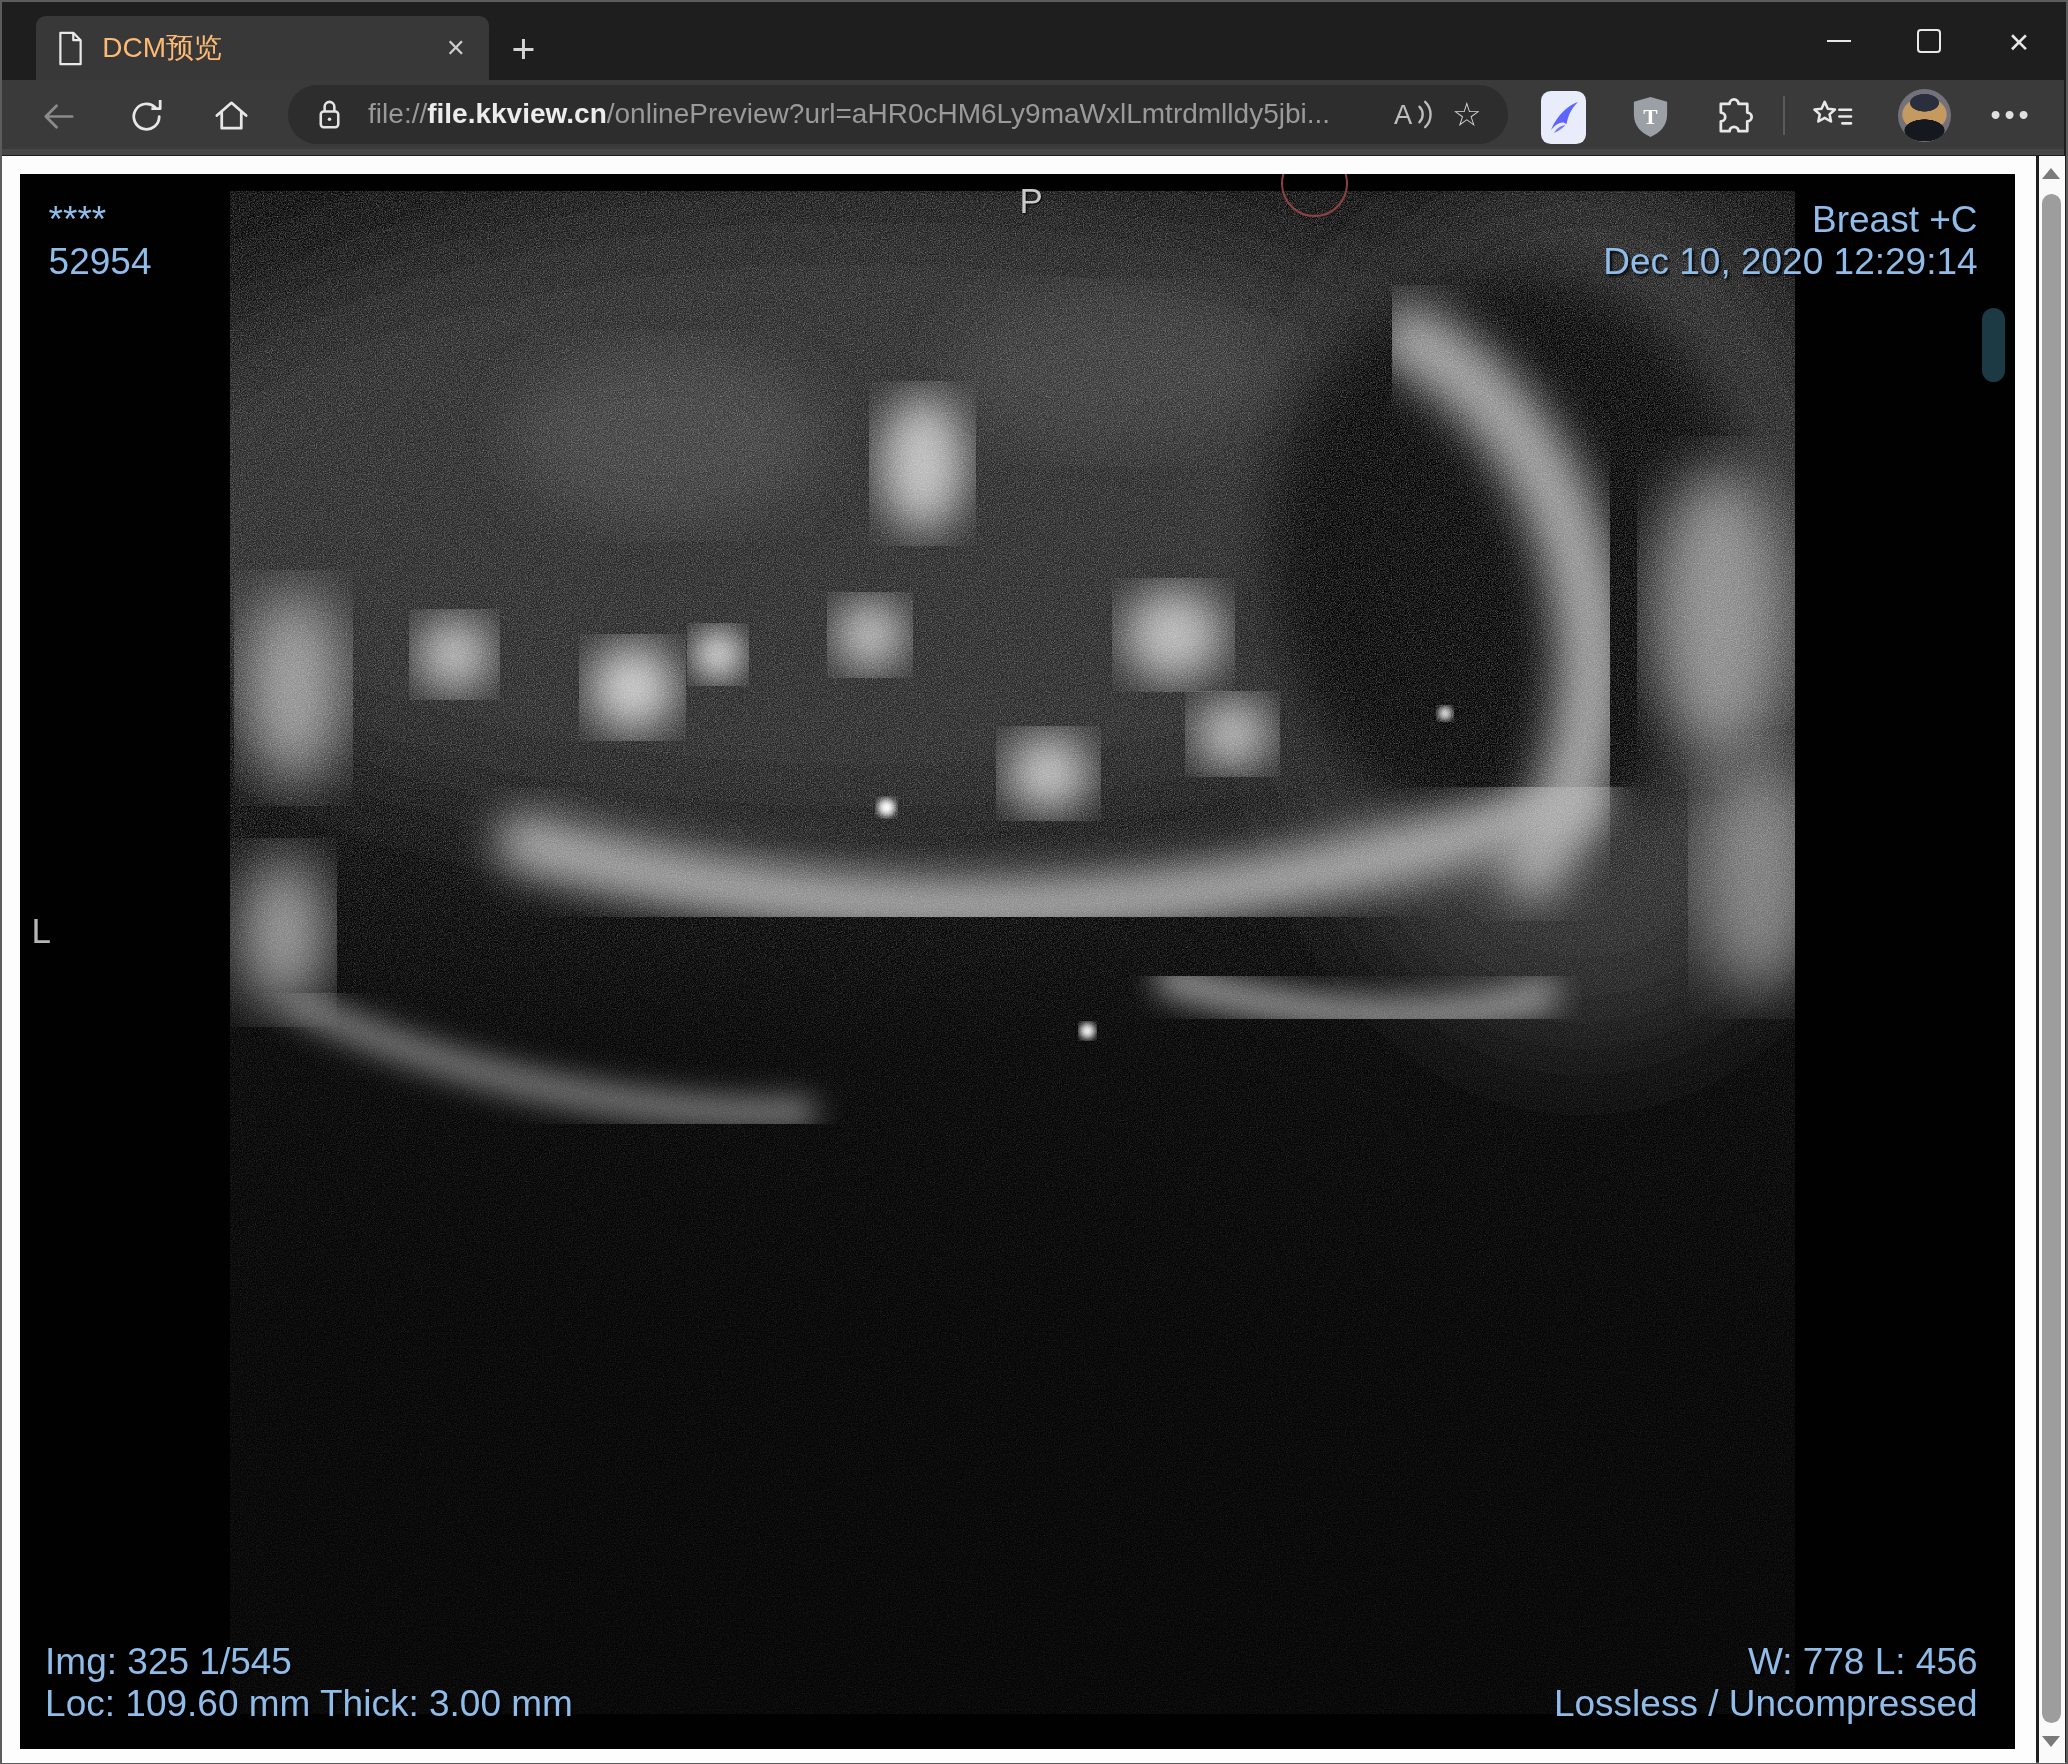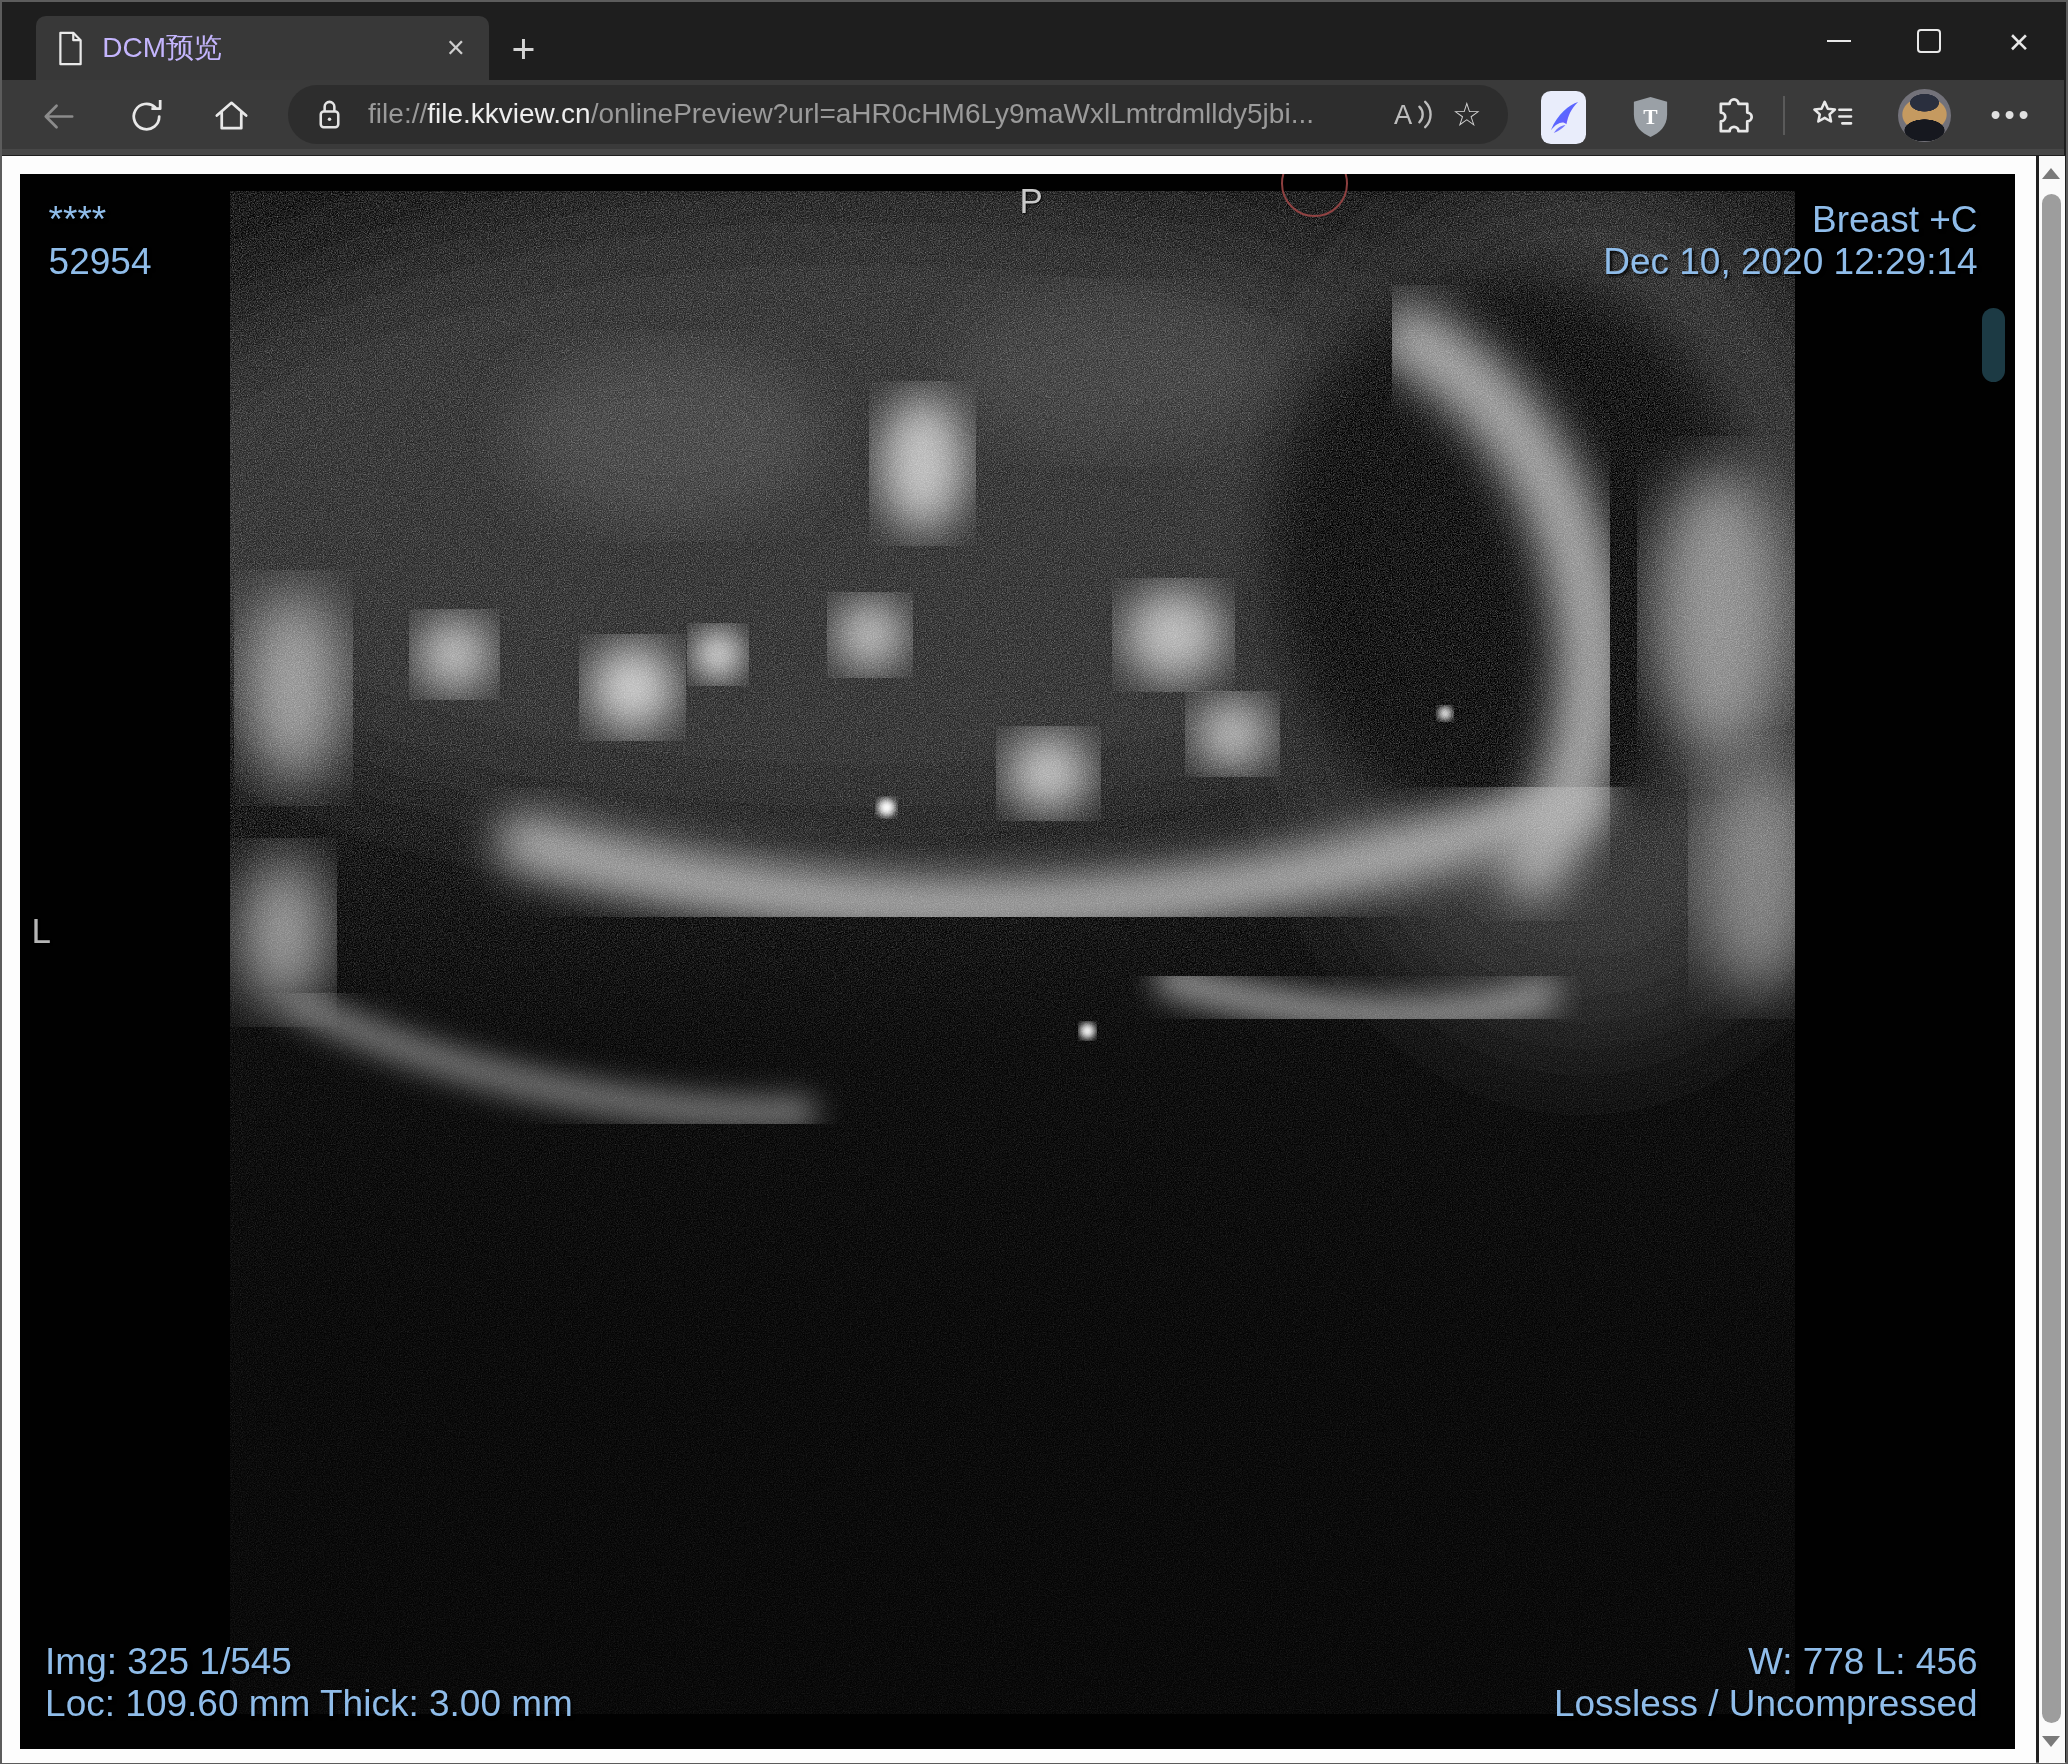--- a/index.html
+++ b/index.html
@@ -4,39 +4,39 @@
 <style>
   html,body{margin:0;padding:0;width:2068px;height:1764px;overflow:hidden;
     font-family:"Liberation Sans","DejaVu Sans",sans-serif;background:#2a2a2a;}
   .window{position:absolute;left:0;top:0;width:2068px;height:1764px;
     border:2.9px solid #5c5c5c;box-sizing:border-box;background:#1e1e1e;}
   
   .titlebar{position:absolute;left:0;top:0;width:2062px;height:78px;background:#1e1e1e;}
   .tab{position:absolute;left:34px;top:13.7px;width:453px;height:65px;background:#383838;
     border-radius:9.8px 9.8px 0 0;display:flex;align-items:center;}
   .tab-favicon{margin-left:19.6px;width:29px;height:35px;flex:0 0 auto;}
-  .tab-title{margin-left:17.6px;color:#c4b5fd;font-size:28px;white-space:nowrap;overflow:hidden;flex:1;}
+  .tab-title{margin-left:17.6px;color:#fdba74;font-size:28px;white-space:nowrap;overflow:hidden;flex:1;}
   .tab-close{width:43px;height:43px;margin-right:11.8px;display:flex;align-items:center;justify-content:center;
     color:#cfcfcf;font-size:31px;border-radius:5.9px;}
   .newtab{position:absolute;left:498px;top:23.5px;width:47px;height:47px;display:flex;align-items:center;
     justify-content:center;color:#d4d4d4;font-size:41px;font-weight:200;}
   .wincontrols{position:absolute;right:0;top:0;height:78px;display:flex;}
   .winbtn{width:90px;height:78px;display:flex;align-items:center;justify-content:center;color:#e8e8e8;}
   .min-glyph{width:23.5px;height:2.9px;background:#e8e8e8;}
   .max-glyph{width:20.6px;height:20.6px;border:2.5px solid #e8e8e8;border-radius:3.9px;}
   .close-glyph{font-size:35px;font-weight:200;line-height:1;}
   
   .toolbar{position:absolute;left:0;top:78px;width:2062px;height:69px;background:#3a3a3a;
     border-bottom:6.9px solid #474747;}
   .tool-icon{position:absolute;top:14.7px;width:43px;height:43px;display:flex;align-items:center;justify-content:center;}
   .addressbar{position:absolute;left:286px;top:4.9px;width:1220px;height:59px;background:#2d2d2d;
     border-radius:29px;display:flex;align-items:center;}
   .lock{margin-left:23.5px;flex:0 0 auto;}
   .url{margin-left:21.6px;font-size:28px;white-space:nowrap;overflow:hidden;flex:1;}
-  .url .dim{color:#9a9a9a;} .url .host{color:#ededed;}
+  .url .dim{color:#9a9a9a;} .url .host{color:#ededed;font-weight:bold;}
   .readaloud{flex:0 0 auto;margin-right:7.8px;width:47px;height:47px;display:flex;align-items:center;justify-content:center;}
   .bookmark-star{flex:0 0 auto;margin-right:17.6px;width:47px;height:47px;display:flex;align-items:center;
     justify-content:center;color:#d2d2d2;font-size:33px;}
   .ext{position:absolute;top:11.8px;width:51px;height:51px;display:flex;align-items:center;justify-content:center;}
   .thunder-bg{width:45px;height:53px;background:#e9edfb;border-radius:9.8px;display:flex;align-items:center;justify-content:center;}
   .divider{position:absolute;left:1781px;top:15.7px;width:2px;height:39px;background:#5a5a5a;}
   .avatar{position:absolute;left:1896px;top:8.8px;width:53px;height:53px;border-radius:50%;overflow:hidden;
     background:
       radial-gradient(ellipse 62% 34% at 50% 78%, #16181f 0 60%, transparent 62%),
       radial-gradient(ellipse 46% 28% at 50% 26%, #2a2f3e 0 58%, transparent 61%),

